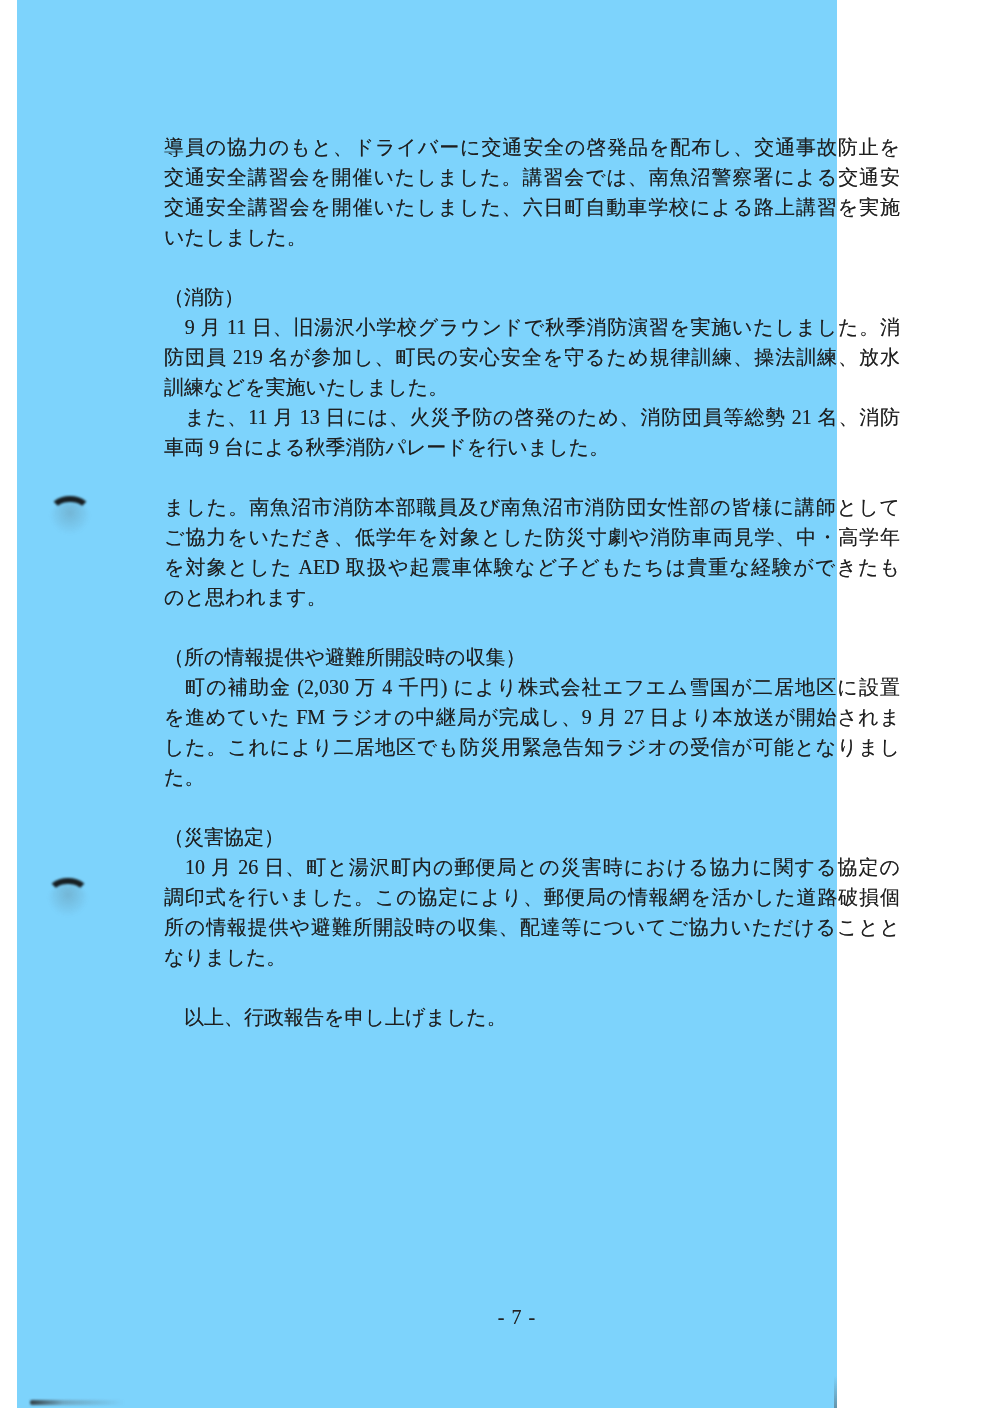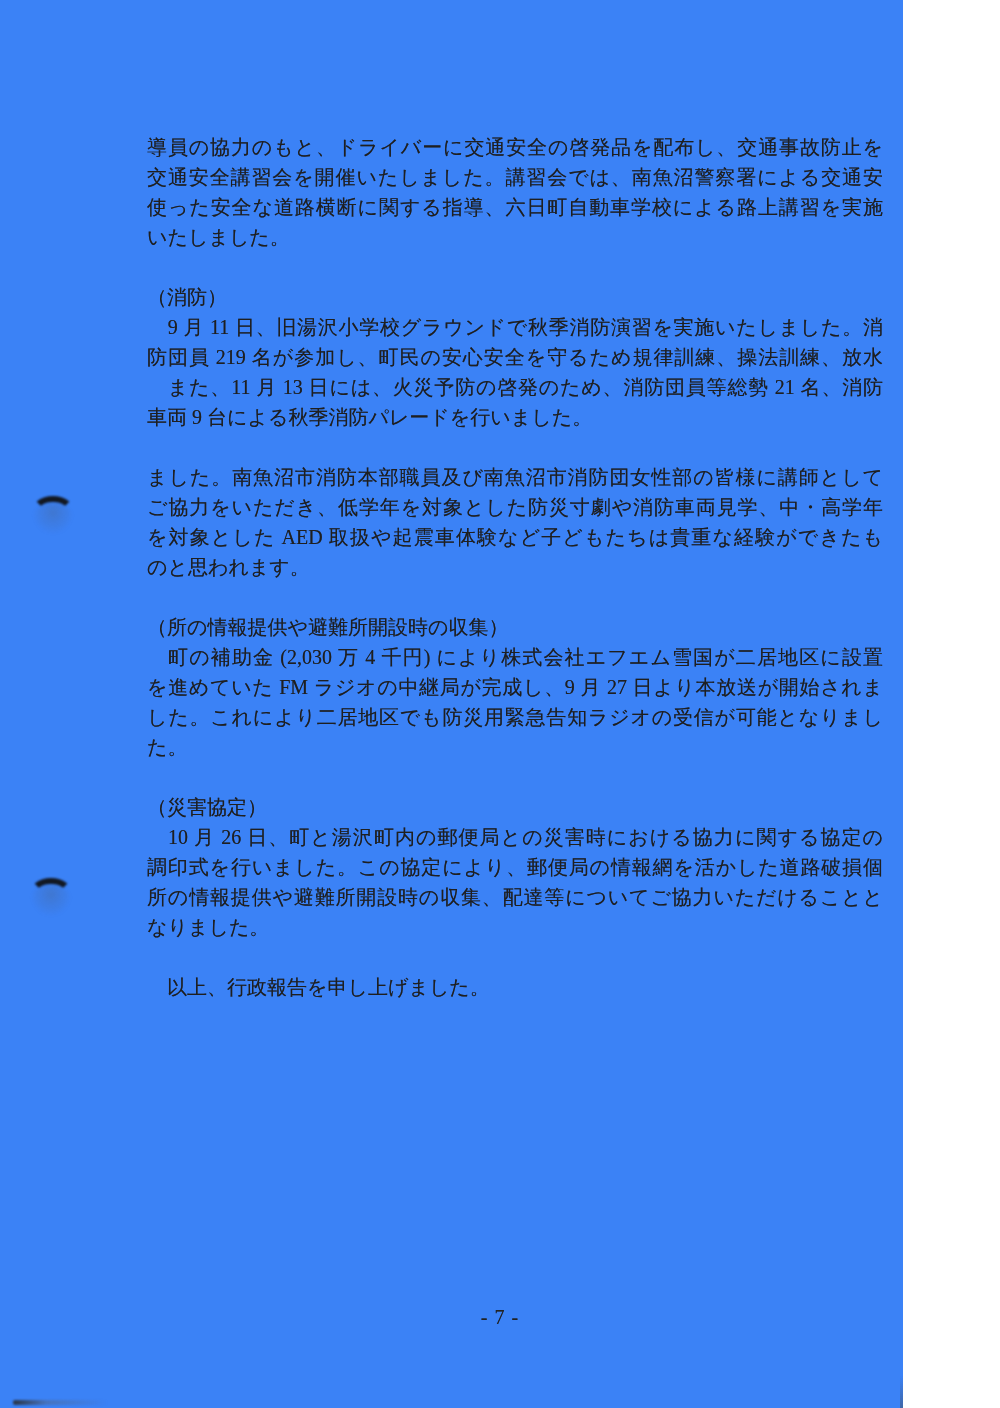--- a/index.html
+++ b/index.html
@@ -6,24 +6,25 @@
     margin: 0;
     padding: 0;
     width: 1000px;
     height: 1408px;
     background: #ffffff;
     overflow: hidden;
   }
   .page {
     position: absolute;
     inset: 0;
-    width: 903px;
+    width: 820px;
     height: 1408px;
-    background: #3b82f6;
+    background: #7dd3fc;
     font-family: "Liberation Serif", "DejaVu Serif", serif;
+    margin-left: 17px;
   }
   
   #doc {
     position: absolute;
     left: 147px;
     top: 132px;
     width: 736px;
     color: #1f1f1f;
     font-size: 20px;
     line-height: 30px;
@@ -108,26 +109,27 @@
   }
 </style>
 </head>
 <body>
 
 <div class="page">
 
   <div id="doc">
       <div class="line just">導員の協力のもと、ドライバーに交通安全の啓発品を配布し、交通事故防止を</div>
       <div class="line just">交通安全講習会を開催いたしました。講習会では、南魚沼警察署による交通安</div>
-      <div class="line just">使った安全な道路横断に関する指導、六日町自動車学校による路上講習を実施</div>
+      <div class="line just">交通安全講習会を開催いたしました、六日町自動車学校による路上講習を実施</div>
       <div class="line pre">いたしました。</div>
       <div class="spacer"></div>
       <div class="line heading">（消防）</div>
       <div class="line just">　9 月 11 日、旧湯沢小学校グラウンドで秋季消防演習を実施いたしました。消</div>
       <div class="line just">防団員 219 名が参加し、町民の安心安全を守るため規律訓練、操法訓練、放水</div>
+      <div class="line pre">訓練などを実施いたしました。</div>
       <div class="line just">　また、11 月 13 日には、火災予防の啓発のため、消防団員等総勢 21 名、消防</div>
       <div class="line pre">車両 9 台による秋季消防パレードを行いました。</div>
       <div class="spacer"></div>
       <div class="line just">ました。南魚沼市消防本部職員及び南魚沼市消防団女性部の皆様に講師として</div>
       <div class="line just">ご協力をいただき、低学年を対象とした防災寸劇や消防車両見学、中・高学年</div>
       <div class="line just">を対象とした AED 取扱や起震車体験など子どもたちは貴重な経験ができたも</div>
       <div class="line pre">のと思われます。</div>
       <div class="spacer"></div>
       <div class="line heading">（所の情報提供や避難所開設時の収集）</div>
       <div class="line just">　町の補助金 (2,030 万 4 千円) により株式会社エフエム雪国が二居地区に設置</div>

